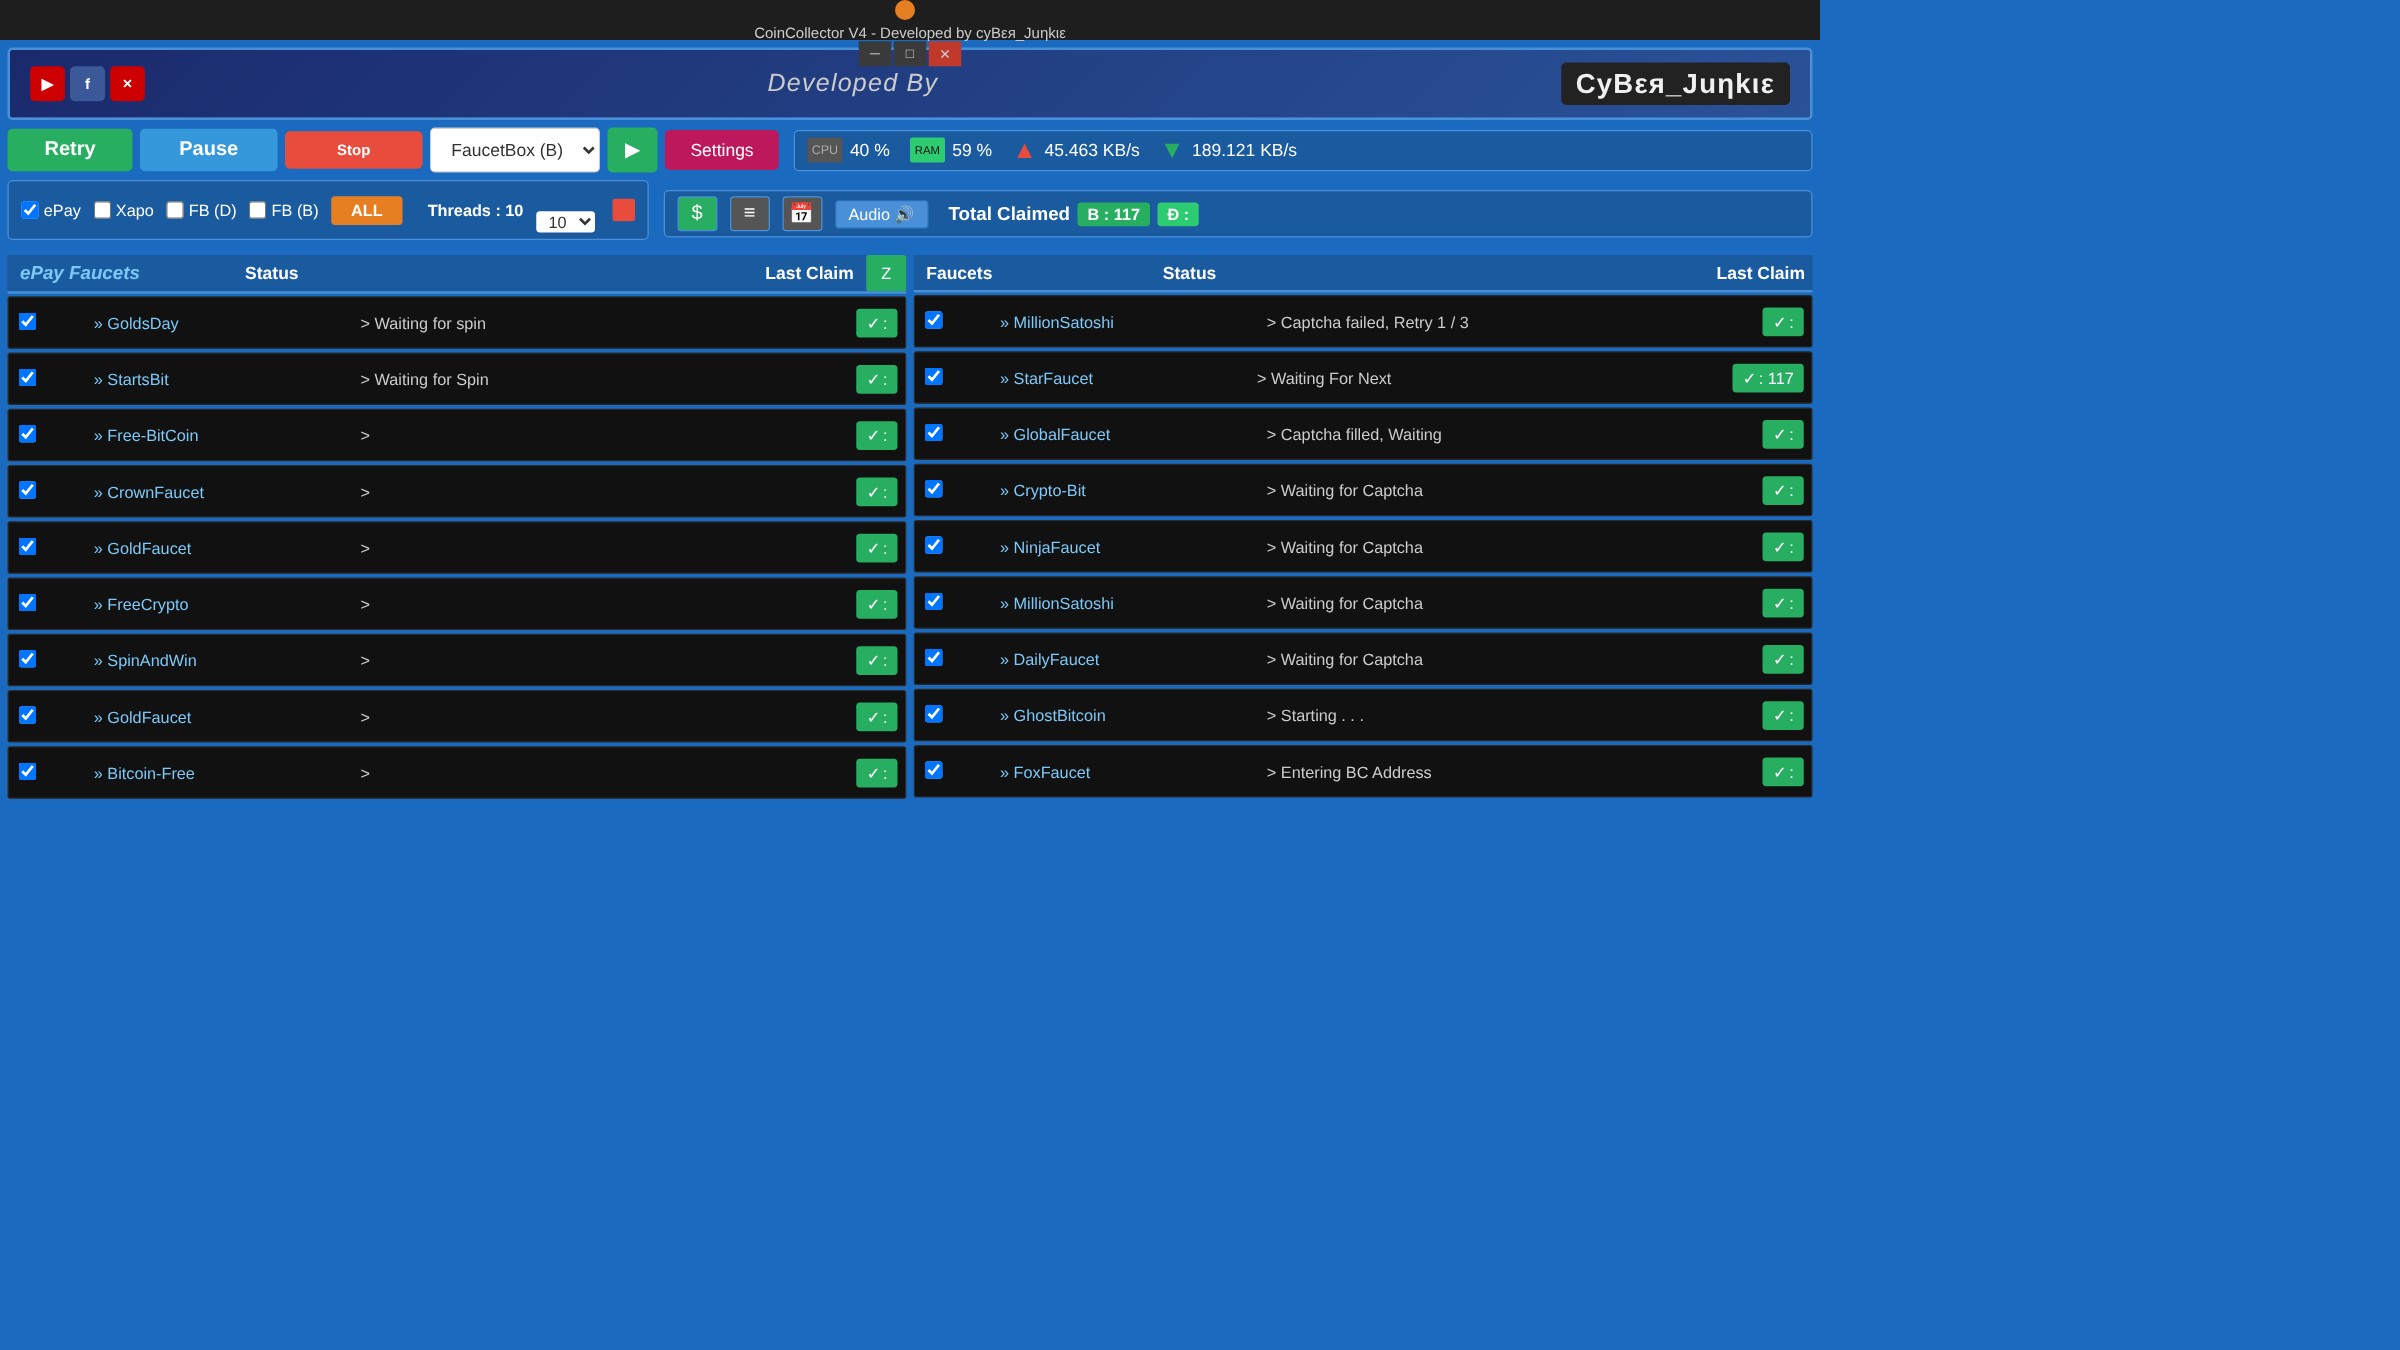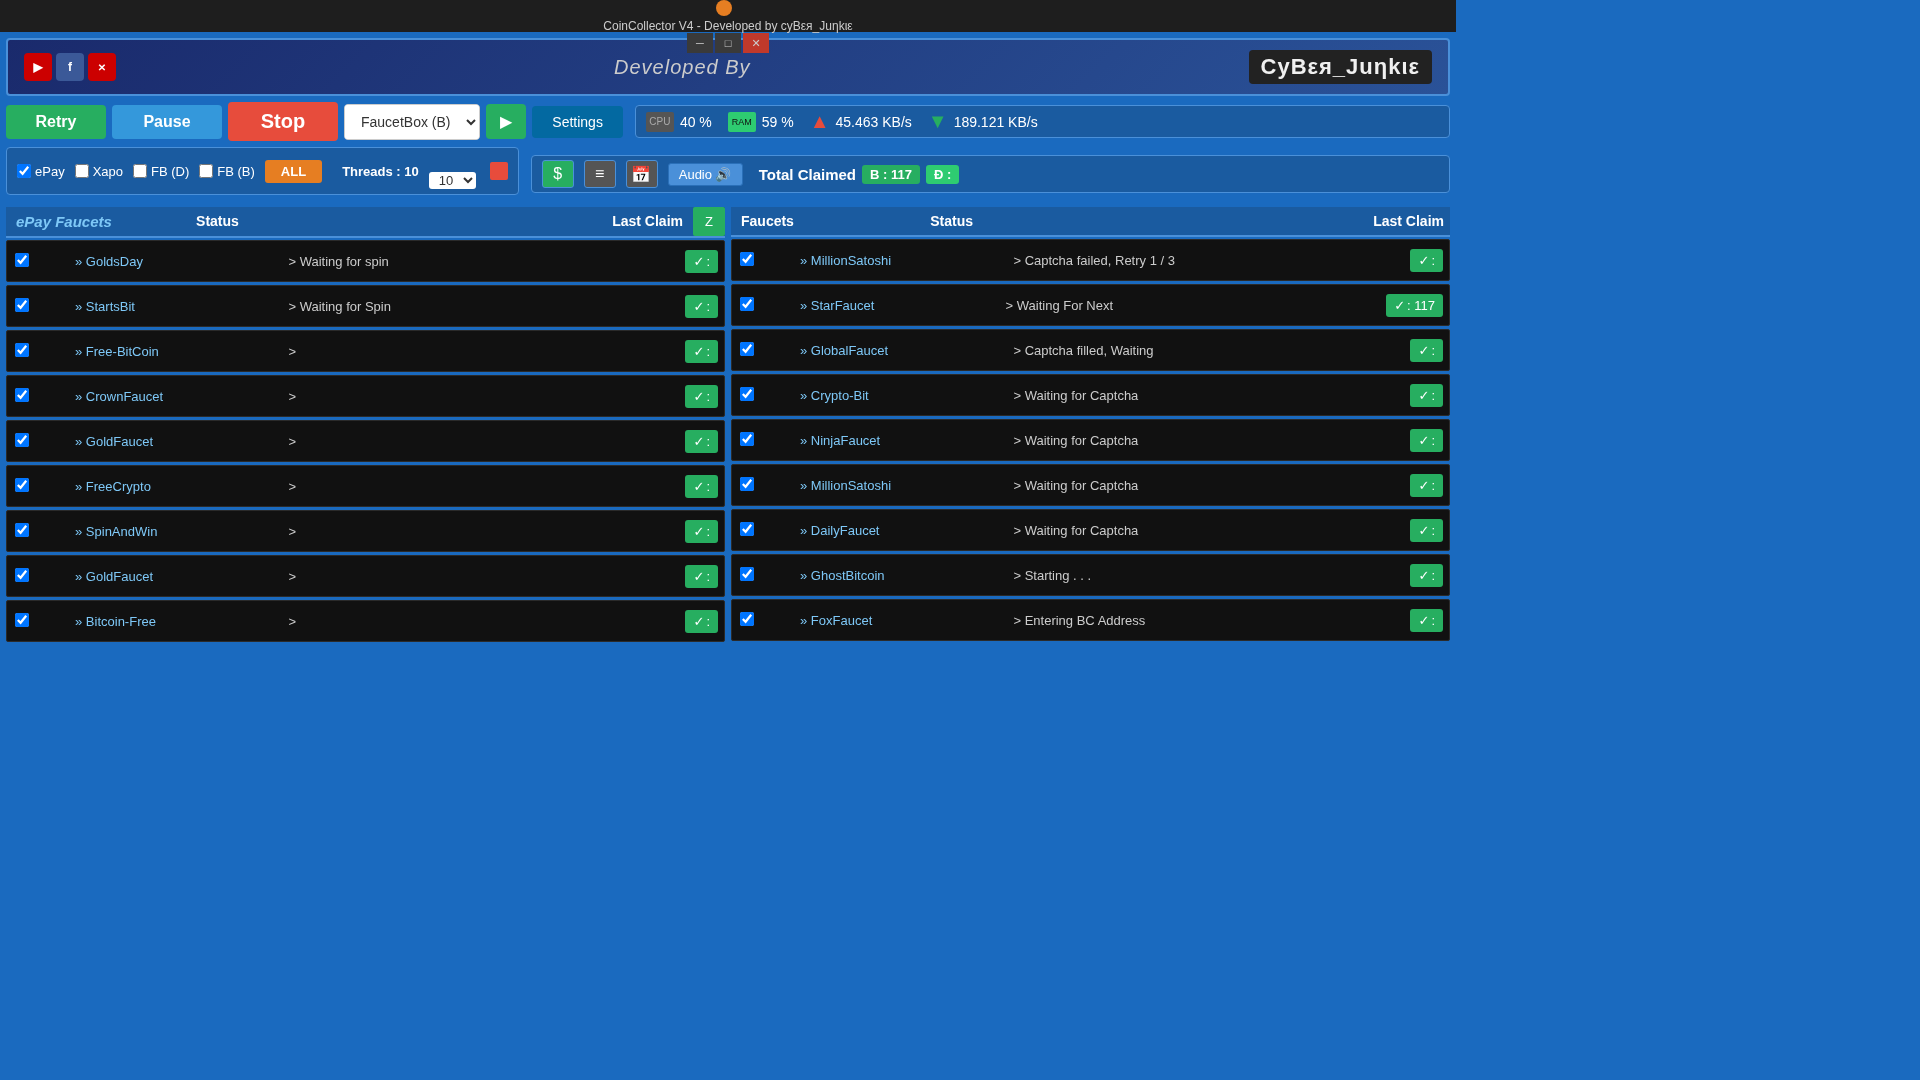--- a/index.html
+++ b/index.html
@@ -87,38 +87,38 @@
       border-radius: 4px; font-size: 16px; font-weight: bold; cursor: pointer;
       min-width: 100px;
     }
     .btn-pause {
       background: #3498db; color: white; border: none; padding: 8px 24px;
       border-radius: 4px; font-size: 16px; font-weight: bold; cursor: pointer;
       min-width: 110px;
     }
     .btn-stop {
       background: #e74c3c; color: white; border: none; padding: 8px 24px;
-      border-radius: 4px; font-size: 20px; font-weight: bold; cursor: pointer;
+      border-radius: 4px; font-size: 12px; font-weight: bold; cursor: pointer;
       min-width: 110px;
     }
     .faucet-select-wrap {
       display: flex; align-items: center;
       background: white; border-radius: 4px; overflow: hidden;
       border: 1px solid #ccc;
     }
     .faucet-select {
       background: white; color: #333; border: none; padding: 8px 12px;
       font-size: 14px; cursor: pointer; outline: none;
     }
     .btn-green-arrow {
       background: #27ae60; color: white; border: none; padding: 8px 14px;
       border-radius: 4px; font-size: 16px; cursor: pointer;
     }
     .btn-settings {
-      background: #0369a1; color: white; border: none; padding: 8px 20px;
+      background: #be185d; color: white; border: none; padding: 8px 20px;
       border-radius: 4px; font-size: 14px; cursor: pointer;
     }
     
     .stats-bar {
       flex: 1;
       background: #1a5ba0;
       border: 1px solid #4a90d9;
       border-radius: 4px;
       display: flex;
       align-items: center;

